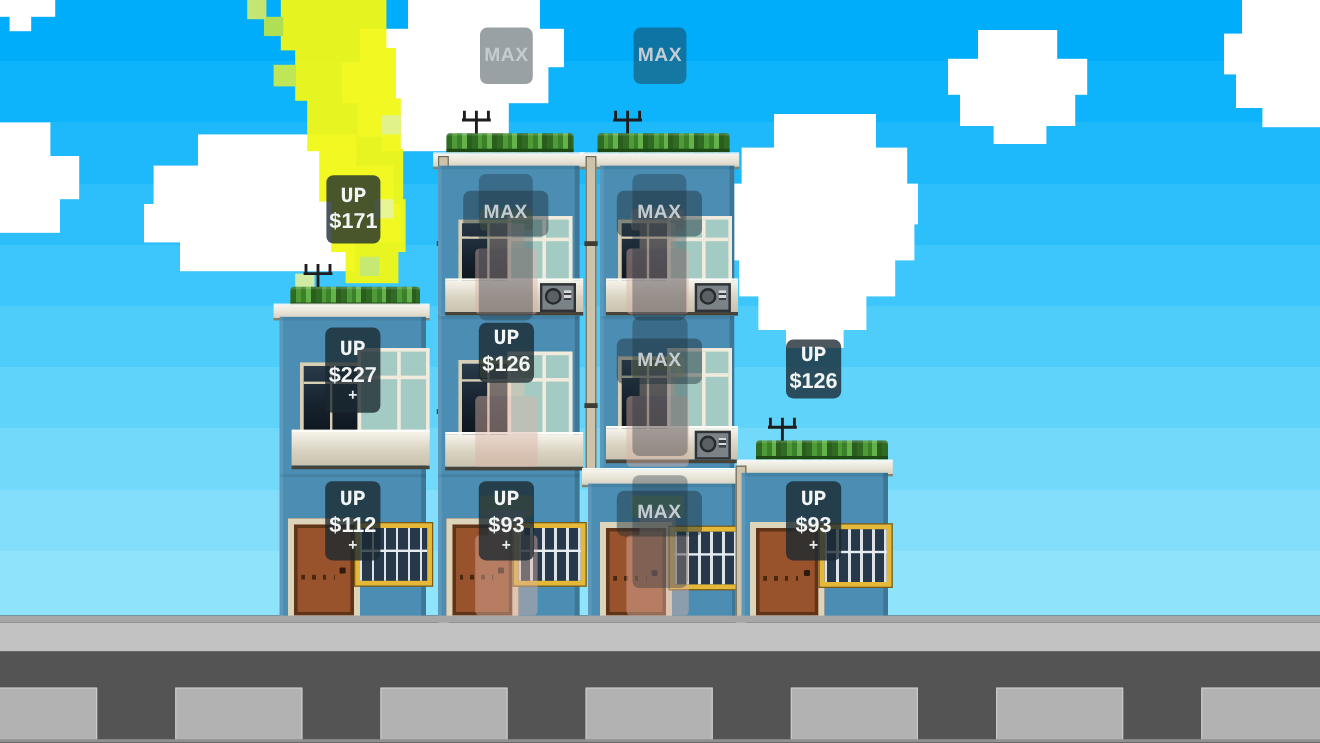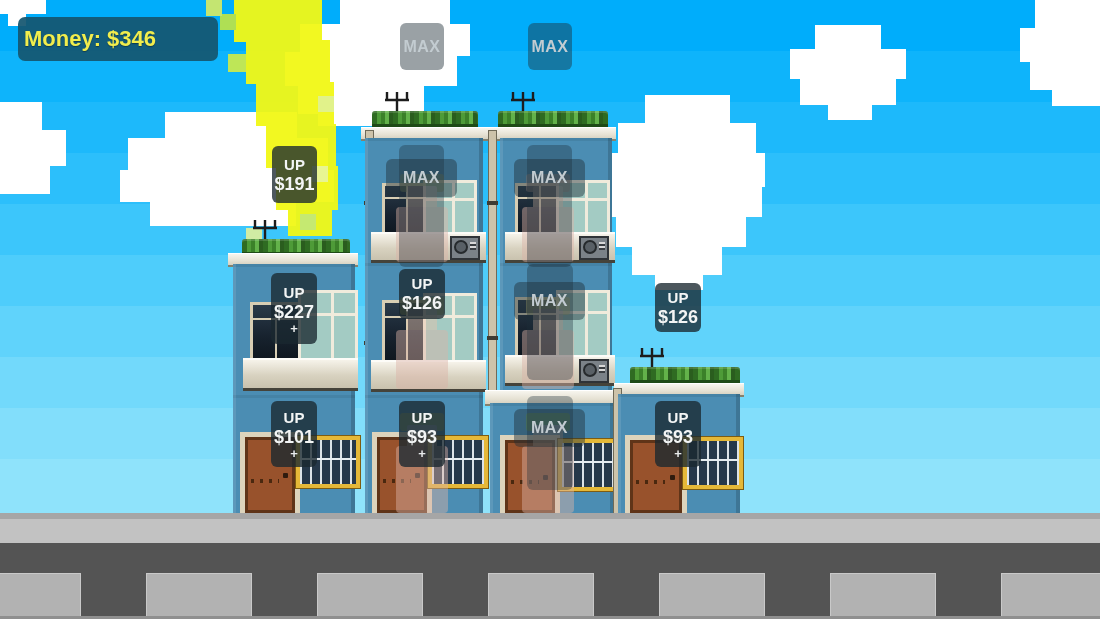--- a/index.html
+++ b/index.html
@@ -68,21 +68,21 @@
   .ghost .hair{position:absolute;left:50%;transform:translateX(-50%);top:0;
     width:44px;height:18px;border-radius:3px;}
   .ghost .head{position:absolute;left:50%;transform:translateX(-50%);top:12px;
     width:30px;height:24px;background:#e9c3ab;border-radius:2px;}
   .ghost .body{position:absolute;left:50%;transform:translateX(-50%);top:33px;
     width:52px;bottom:0;background:#dbb3a7;border-radius:4px;}
   
   .ovl-up{position:absolute;background:rgba(26,40,48,.78);border-radius:6px;
     color:#f3f5f5;display:flex;flex-direction:column;align-items:center;
     justify-content:center;gap:1px;font-weight:700;cursor:pointer;}
-  .ovl-up .act{font-size:15px;line-height:17px;}
+  .ovl-up .act{font-size:18px;line-height:17px;font-family:Liberation Mono, monospace;}
   .ovl-up .pr{font-size:18px;line-height:20px;}
   .ovl-up .pl{font-size:13px;line-height:11px;color:#e8ebec;}
   .maxcol{position:absolute;background:rgba(30,46,56,.35);border-radius:6px;}
   .maxbadge{position:absolute;background:rgba(30,46,56,.45);border-radius:6px;
     color:#c3ccd1;font-size:16px;font-weight:700;letter-spacing:.5px;
     display:flex;align-items:center;justify-content:center;}
   
   .money{left:18px;top:17px;width:200px;height:44px;background:rgba(20,86,112,.93);
     border-radius:7px;color:#f1ed4d;font-size:22px;font-weight:600;
     display:flex;align-items:center;padding-left:6px;box-sizing:border-box;
@@ -291,21 +291,21 @@
 
   <div class="maxbadge" style="left:400px;top:23px;width:44px;height:47px">
       <span>MAX</span>
     </div>
   <div class="maxbadge" style="left:528px;top:23px;width:44px;height:47px">
       <span>MAX</span>
     </div>
 
   <div class="ovl-up" style="left:272px;top:146px;width:45px;height:57px">
     <span class="act">UP</span>
-    <span class="pr">$191</span>
+    <span class="pr">$171</span>
   </div>
 
   <div class="maxcol" style="left:399px;top:145px;width:45px;height:122px"></div>
   <div class="maxbadge" style="left:386px;top:159px;width:71px;height:38px">
       <span>MAX</span>
     </div>
   <div class="maxcol" style="left:527px;top:145px;width:45px;height:122px"></div>
   <div class="maxbadge" style="left:514px;top:159px;width:71px;height:38px">
       <span>MAX</span>
     </div>
@@ -323,21 +323,21 @@
   <div class="maxbadge" style="left:514px;top:282px;width:71px;height:38px">
       <span>MAX</span>
     </div>
   <div class="ovl-up" style="left:655px;top:283px;width:46px;height:49px">
     <span class="act">UP</span>
     <span class="pr">$126</span>
   </div>
 
   <div class="ovl-up" style="left:271px;top:401px;width:46px;height:66px">
     <span class="act">UP</span>
-    <span class="pr">$101</span>
+    <span class="pr">$112</span>
     <span class="pl">+</span>
   </div>
   <div class="ovl-up" style="left:399px;top:401px;width:46px;height:66px">
     <span class="act">UP</span>
     <span class="pr">$93</span>
     <span class="pl">+</span>
   </div>
   <div class="maxcol" style="left:527px;top:396px;width:46px;height:94px"></div>
   <div class="maxbadge" style="left:514px;top:409px;width:71px;height:38px">
       <span>MAX</span>
@@ -354,17 +354,14 @@
     <div class="xw" style="left:-25px"></div>
     <div class="xw" style="left:146px"></div>
     <div class="xw" style="left:317px"></div>
     <div class="xw" style="left:488px"></div>
     <div class="xw" style="left:659px"></div>
     <div class="xw" style="left:830px"></div>
     <div class="xw" style="left:1001px"></div>
     <div class="roadedge"></div>
   </div>
 
-  <div class="abs money">
-    <span>Money: $346</span>
-  </div>
 
 </div>
 
 </body></html>

